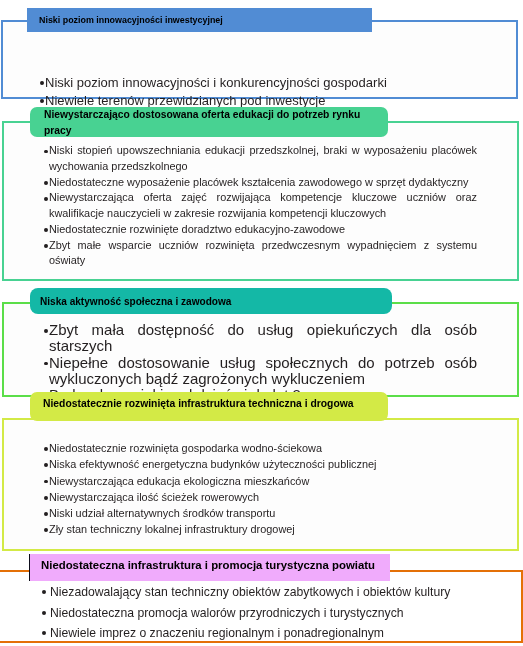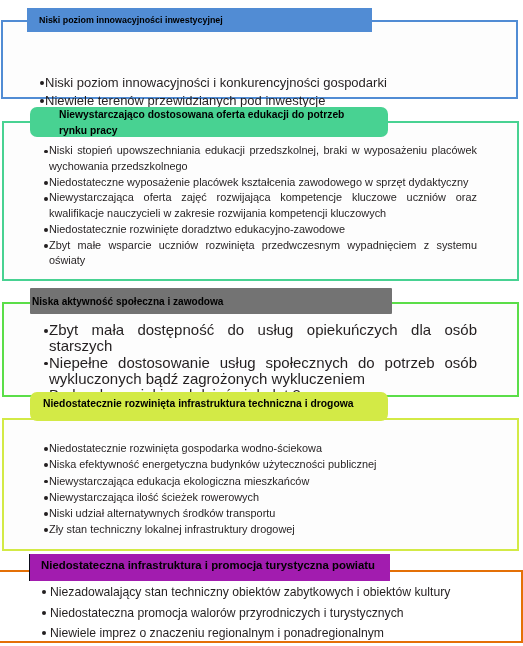--- a/index.html
+++ b/index.html
@@ -75,21 +75,21 @@
       <span class="bul"></span>
       <span class="tx">Niski poziom innowacyjności i konkurencyjności gospodarki</span>
     </div>
     <div class="li">
       <span class="bul"></span>
       <span class="tx">Niewiele terenów przewidzianych pod inwestycje</span>
     </div>
   </div>
 
   <div class="sec-box" style="left:2px; top:121px; width:516.5px; height:160px; border:2.5px solid #48D292;"></div>
-  <div class="sec-hdr" style="left:30px; top:107px; width:358px; height:30px; background:#48D292; border-radius:7px; padding-left:29px; font-size:11.2px; line-height:16px; align-items:center;">
+  <div class="sec-hdr" style="left:30px; top:107px; width:358px; height:30px; background:#48D292; border-radius:7px; padding-left:14px; font-size:11.2px; line-height:16px; align-items:center;">
     <span style="transform:scaleX(0.92); width:360px;">Niewystarczająco dostosowana oferta edukacji do potrzeb rynku pracy</span>
   </div>
   <div class="items gray" style="--pl:5px; --bt:6.5px; --bs:3.8px; left:44px; top:143px; width:433px; font-size:10.9px; line-height:15.75px; text-align:justify;">
     <div class="li">
       <span class="bul"></span>
       <span class="tx">Niski stopień upowszechniania edukacji przedszkolnej, braki w wyposażeniu placówek wychowania przedszkolnego</span>
     </div>
     <div class="li">
       <span class="bul"></span>
       <span class="tx">Niedostateczne wyposażenie placówek kształcenia zawodowego w sprzęt dydaktyczny</span>
@@ -102,21 +102,21 @@
       <span class="bul"></span>
       <span class="tx">Niedostatecznie rozwinięte doradztwo edukacyjno-zawodowe</span>
     </div>
     <div class="li">
       <span class="bul"></span>
       <span class="tx">Zbyt małe wsparcie uczniów rozwinięta przedwczesnym wypadnięciem z systemu oświaty</span>
     </div>
   </div>
 
   <div class="sec-box" style="left:2px; top:302px; width:516.5px; height:95px; border:2.5px solid #5BDE49;"></div>
-  <div class="sec-hdr" style="left:30px; top:288px; width:362px; height:26px; background:#737373; border-radius:1px; padding-left:2px; font-size:11.2px; line-height:14px;">
+  <div class="sec-hdr" style="left:30px; top:288px; width:362px; height:26px; background:#14b8a6; border-radius:8px; padding-left:10px; font-size:11.2px; line-height:14px;">
     <span style="transform:scaleX(0.90); white-space:nowrap;">Niska aktywność społeczna i zawodowa</span>
   </div>
   <div class="items gray" style="--pl:5px; --bt:7px; --bs:3.8px; left:44px; top:322px; width:433px; font-size:15px; line-height:16.3px; text-align:justify;">
     <div class="li">
       <span class="bul"></span>
       <span class="tx">Zbyt mała dostępność do usług opiekuńczych dla osób starszych</span>
     </div>
     <div class="li">
       <span class="bul"></span>
       <span class="tx">Niepełne dostosowanie usług społecznych do potrzeb osób wykluczonych bądź zagrożonych wykluczeniem</span>
@@ -152,21 +152,21 @@
       <span class="bul"></span>
       <span class="tx">Niski udział alternatywnych środków transportu</span>
     </div>
     <div class="li">
       <span class="bul"></span>
       <span class="tx">Zły stan techniczny lokalnej infrastruktury drogowej</span>
     </div>
   </div>
 
   <div class="sec-box" style="left:0px; top:570px; width:523px; height:73px; border:2.5px solid #E47007; border-left:none; background:#ffffff;"></div>
-  <div class="sec-hdr" style="left:29px; top:554px; width:361px; height:27px; background:#a21caf; border-left:1.6px solid #0d0d1a; padding-left:11px; font-size:11.8px; line-height:14px; padding-bottom:5px;">
+  <div class="sec-hdr" style="left:29px; top:554px; width:361px; height:27px; background:#f0abfc; border-left:1.6px solid #0d0d1a; padding-left:11px; font-size:11.8px; line-height:14px; padding-bottom:5px;">
     <span style="transform:scaleX(0.965); white-space:nowrap;">Niedostateczna infrastruktura i promocja turystyczna powiatu</span>
   </div>
   <div class="items" style="--pl:8px; --bt:8px; --bs:4px; left:42px; top:582px; width:460px; font-size:12.2px; line-height:20.5px;">
     <div class="li">
       <span class="bul"></span>
       <span class="tx">Niezadowalający stan techniczny obiektów zabytkowych i obiektów kultury</span>
     </div>
     <div class="li">
       <span class="bul"></span>
       <span class="tx">Niedostateczna promocja walorów przyrodniczych i turystycznych</span>

